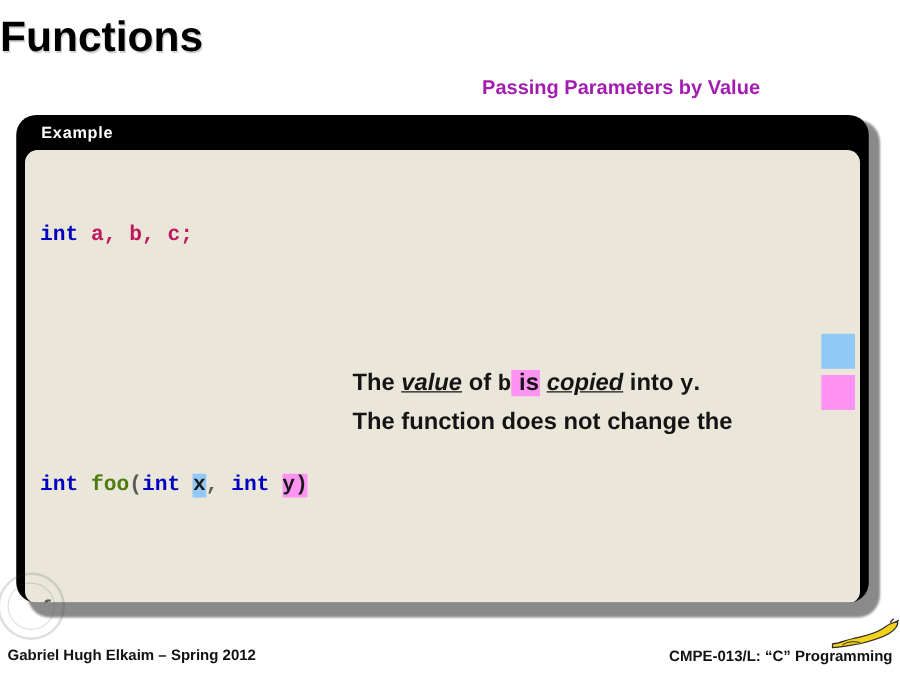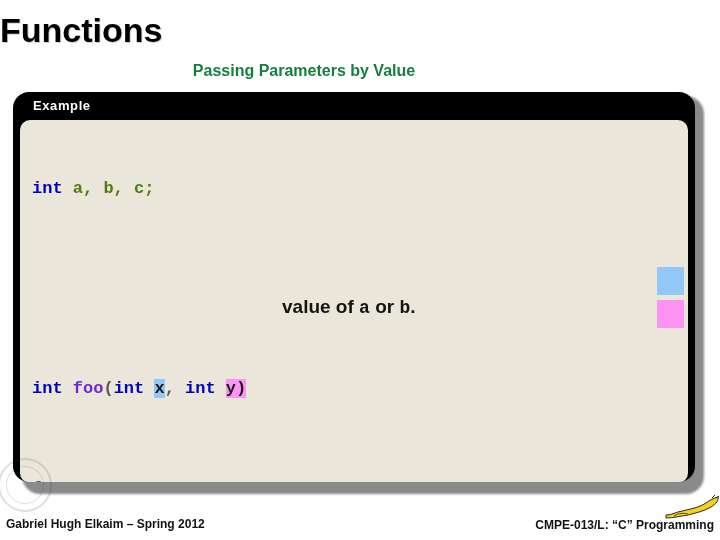--- a/index.html
+++ b/index.html
@@ -27,24 +27,24 @@
     color: #000000;
     letter-spacing: 0px;
     line-height: 44px;
     text-shadow: 1px 1px 0 rgba(0,0,0,0.18);
   }
   .slide-subtitle {
     position: absolute;
     top: 60px;
     left: 0;
     width: 608px;
-    text-align: center;
+    text-align: right;
     font-size: 16px;
     font-weight: bold;
-    color: #15803d;
+    color: #a21caf;
     line-height: 22px;
   }
 
   
   .panel-shadow {
     position: absolute;
     left: 22px;
     top: 96px;
     width: 682px;
     height: 398px;
@@ -94,22 +94,22 @@
     font-family: "Liberation Mono", "DejaVu Sans Mono", monospace;
     font-size: 17px;
     font-weight: bold;
     line-height: 25px;
     white-space: pre;
     color: #3a3a32;
   }
   .code .ln { display: block; height: 25px; }
   .code .blank { display: block; height: 25px; }
   .kw   { color: #0000C0; text-align: center; }
-  .fn   { color: #6d28d9; }
-  .id   { color: #4d7c0f; text-align: right; }
+  .fn   { color: #4d7c0f; }
+  .id   { color: #be185d; text-align: right; }
   .punct{ color: #5a5a52; }
   .hl-blue {
     background: #92C8F6;
     color: #1a1a1a;
   }
   .hl-pink {
     background: #FF93F4;
     color: #1a1a1a;
   }
 
@@ -243,23 +243,24 @@
 
       
 
       
 
       
     </div>
 
     <div class="explain">
 
-
-
-      <span class="eline"><span>value of </span><span class="mono-inline">a</span><span> or </span><span class="mono-inline">b</span><span>.</span></span>
+      <span class="eline"><span>The </span><span class="emph">value</span><span> of </span><span class="mono-inline">b</span><span class="is-pink"> is</span><span> </span><span class="emph">copied</span><span> into </span><span class="mono-inline">y</span><span>.</span></span>
+
+      <span class="eline">The function does not change the</span>
+
     </div>
 
   </div>
 </div>
 
 <div class="swatch swatch-blue"></div>
 <div class="swatch swatch-pink"></div>
 
 <div class="seal"></div>
 

